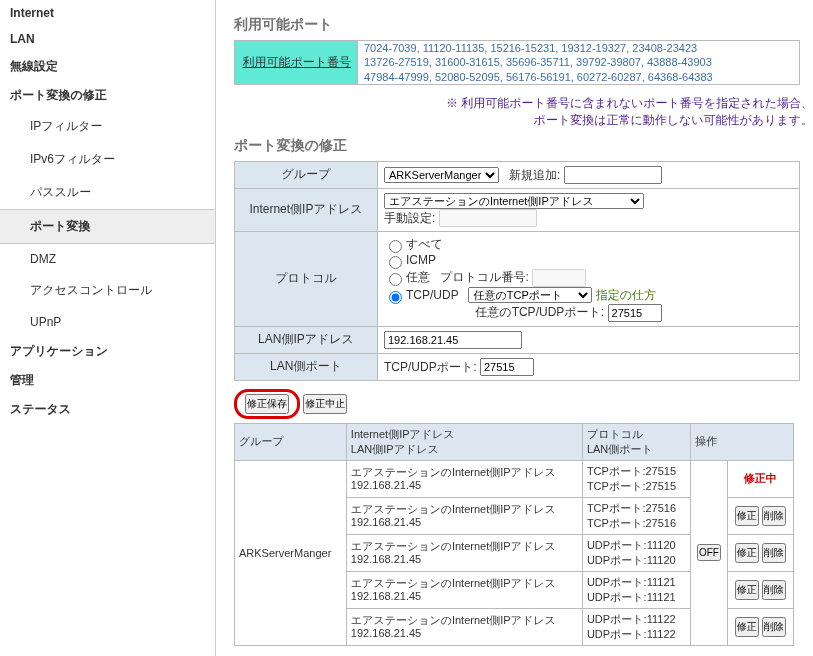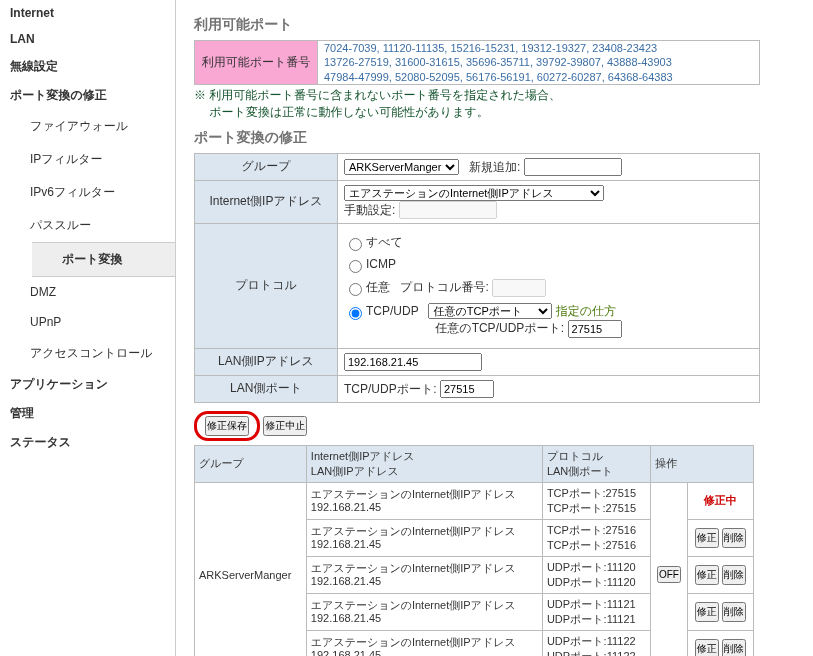--- a/index.html
+++ b/index.html
@@ -11,58 +11,58 @@
     background: #fff;
   }
   .page {
     width: 813px;
     height: 656px;
     display: flex;
     overflow: hidden;
   }
   
   .sidebar {
-    width: 176px;
+    width: 216px;
     background: #fff;
     border-right: 1px solid #ccc;
     padding-top: 0;
     box-sizing: border-box;
   }
   .sidebar .cat {
     padding: 6px 10px;
     font-weight: bold;
     cursor: pointer;
   }
   .sidebar .sub {
     padding: 8px 10px 8px 30px;
     cursor: pointer;
   }
   .sidebar .sub.active {
     background: #eee;
     border-top: 1px solid #ccc;
     border-bottom: 1px solid #ccc;
     font-weight: bold;
-    margin-left: 32px;
   }
   
   .main {
     flex: 1;
     padding: 8px 0 0 18px;
     box-sizing: border-box;
   }
   h3 {
     margin: 8px 0 6px 0;
     color: #737373;
     font-size: 14px;
     font-weight: bold;
   }
   .ports-note {
-    color: #14532d;
+    color: #4c1d95;
     font-size: 12px;
-    margin: 2px 0 8px 0;
+    margin: 10px 0 8px 0;
+    text-align: right;
   }
   table.form {
     border-collapse: collapse;
     width: 566px;
   }
   table.form td {
     border: 1px solid #bbb;
     padding: 4px 6px;
     vertical-align: middle;
   }
@@ -73,23 +73,24 @@
   }
   table.ports {
     border-collapse: collapse;
     width: 566px;
   }
   table.ports td {
     border: 1px solid #bbb;
     padding: 0 6px;
   }
   table.ports td.label {
-    background: #f9a8d4;
+    background: #5eead4;
     width: 110px;
-    text-align: center;
+    text-align: right;
+    text-decoration: underline;
   }
   table.ports td.val {
     color: #3b6ea5;
     font-size: 11px;
     line-height: 1.3;
   }
   .link { color: #4d7c0f; cursor: pointer; }
   select, input[type=text] {
     font-family: inherit;
     font-size: 11px;
@@ -100,21 +101,21 @@
     font-family: inherit;
     font-size: 10px;
     padding: 1px 0;
   }
   .save-circle {
     display: inline-block;
     border: 3px solid #d00;
     border-radius: 14px;
     padding: 2px 8px;
   }
-  .radio-row { margin: 6px 0; }
+  .radio-row { margin: 0 0; }
   .radio-row input { vertical-align: middle; margin-right: 4px; }
   
   table.reg {
     border-collapse: collapse;
     width: 560px;
     font-size: 11px;
   }
   table.reg td, table.reg th {
     border: 1px solid #bbb;
     padding: 3px 4px;
@@ -130,28 +131,27 @@
 </style>
 </head>
 <body>
 <div class="page">
 
 <div class="sidebar">
   <div class="cat">Internet</div>
   <div class="cat">LAN</div>
   <div class="cat">無線設定</div>
   <div class="cat">ポート変換の修正</div>
-  <div class="sub">ファイアウォール</div>
   <div class="sub">IPフィルター</div>
   <div class="sub">IPv6フィルター</div>
   <div class="sub">パススルー</div>
   <div class="sub active">ポート変換</div>
   <div class="sub">DMZ</div>
+  <div class="sub">アクセスコントロール</div>
   <div class="sub">UPnP</div>
-  <div class="sub">アクセスコントロール</div>
   <div class="cat">アプリケーション</div>
   <div class="cat">管理</div>
   <div class="cat">ステータス</div>
 </div>
 
 <div class="main">
 
   <h3>利用可能ポート</h3>
   <table class="ports">
     <tbody>

